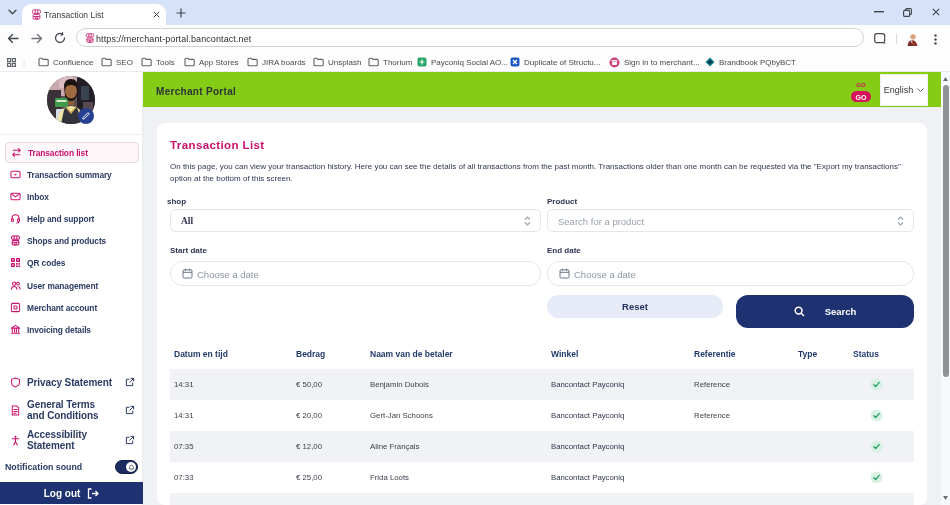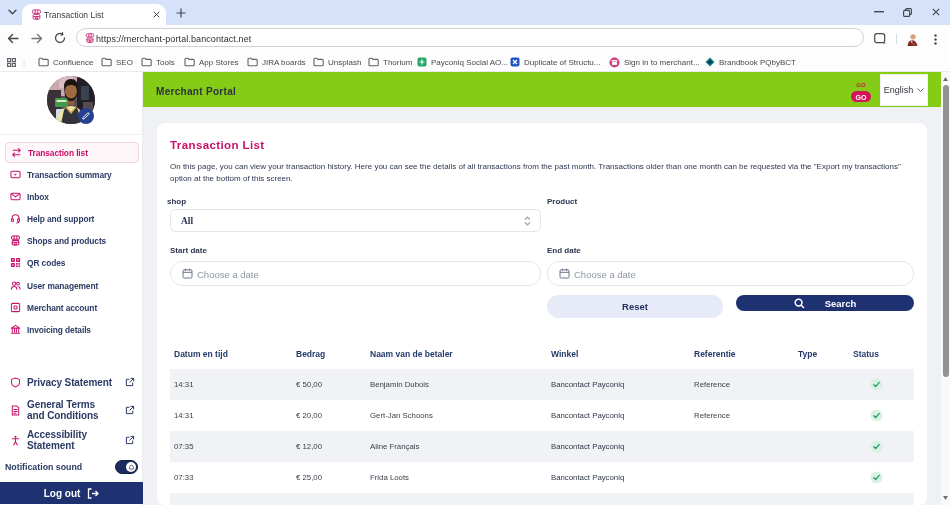--- a/index.html
+++ b/index.html
@@ -57,21 +57,21 @@
 .lbl { position:absolute; font-size:8px; font-weight:700; color:#2e3652; }
 .sel { position:absolute; height:23px; background:#fff; border:1px solid #e3e6ea; border-radius:5px; }
 .sel .v { position:absolute; left:10px; top:6px; font-size:9.5px; font-weight:700; color:#2e3652; }
 .sel .ph { position:absolute; left:10px; top:6px; font-size:9.5px; color:#9aa2ad; }
 .sort { position:absolute; right:9px; top:5px; }
 .date { position:absolute; height:25px; background:#fff; border:1px solid #e3e6ea; border-radius:12px; }
 .date .ph { position:absolute; left:26px; top:7px; font-size:9.5px; color:#8d96a4; }
 .date svg { position:absolute; left:11px; top:6px; }
 
 #reset { position:absolute; left:390px; top:172px; width:176px; height:23px; border-radius:12px; background:#e6ebf7; color:#24335f; font-size:9.5px; font-weight:700; text-align:center; line-height:23px; }
-#search { position:absolute; left:579px; top:172px; width:178px; height:16px; border-radius:12px; background:#1e3170; color:#fff; font-size:9.5px; font-weight:700; display:flex; align-items:center; justify-content:center; gap:20px; }
+#search { position:absolute; left:579px; top:172px; width:178px; height:33px; border-radius:12px; background:#1e3170; color:#fff; font-size:9.5px; font-weight:700; display:flex; align-items:center; justify-content:center; gap:20px; }
 
 
 #tbl { position:absolute; left:13px; top:217px; width:744px; }
 .th { position:absolute; font-size:8.5px; font-weight:700; color:#223a6b; }
 .row { position:absolute; left:0; width:744px; height:31px; }
 .row.g { background:#f0f2f5; }
 .cell { position:absolute; top:11px; font-size:7.8px; color:#3a3f49; }
 .cell.b { font-weight:400; color:#30374a; font-size:7.8px; }
 .chk { position:absolute; top:9px; width:13px; height:13px; }
 </style>
@@ -415,20 +415,26 @@
 
       <div class="lbl" style="left:10px;top:74px;">shop</div>
       <div class="sel" style="left:13px;top:86px;width:371px;font-family:Liberation Serif, serif;">
           <span class="v">All</span>
           <svg class="sort" width="7" height="12" viewBox="0 0 7 12" fill="none" stroke="#9aa2ad" stroke-width="1.1">
             <path d="M1 4.5 L3.5 2 L6 4.5 M1 7.5 L3.5 10 L6 7.5"></path>
           </svg>
         </div>
 
       <div class="lbl" style="left:390px;top:74px;">Product</div>
+      <div class="sel" style="left:390px;top:86px;width:367px;">
+          <span class="ph">Search for a product</span>
+          <svg class="sort" width="7" height="12" viewBox="0 0 7 12" fill="none" stroke="#9aa2ad" stroke-width="1.1">
+            <path d="M1 4.5 L3.5 2 L6 4.5 M1 7.5 L3.5 10 L6 7.5"></path>
+          </svg>
+        </div>
 
       <div class="lbl" style="left:13px;top:123px;">Start date</div>
       <div class="date" style="left:13px;top:138px;width:371px;">
           <svg width="11" height="11" viewBox="0 0 11 11" fill="none" stroke="#6b7588" stroke-width="1">
             <rect x="1" y="1.8" width="9" height="8.2" rx="1.2"></rect>
             <path d="M1 4.3 H10 M3.3 0.7 V2.8 M7.7 0.7 V2.8"></path>
           </svg>
           <span class="ph">Choose a date</span>
         </div>
 

